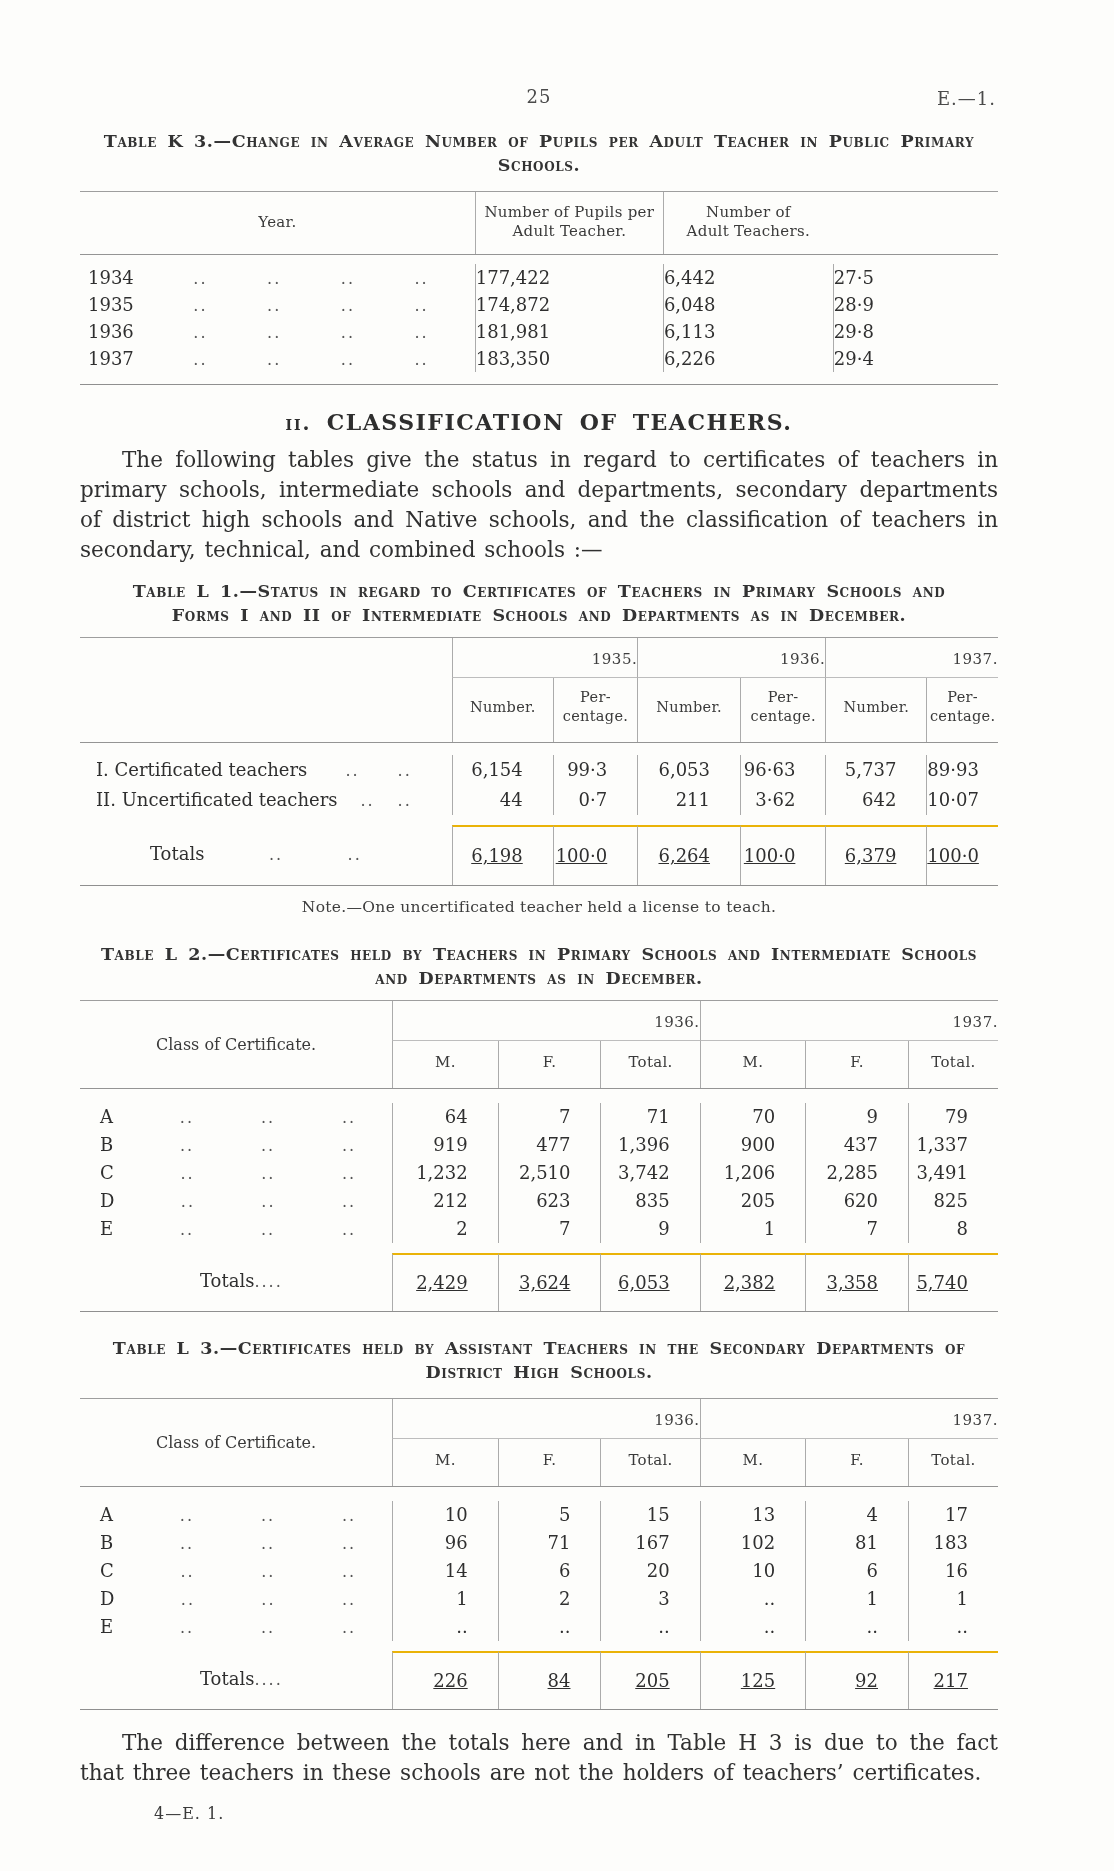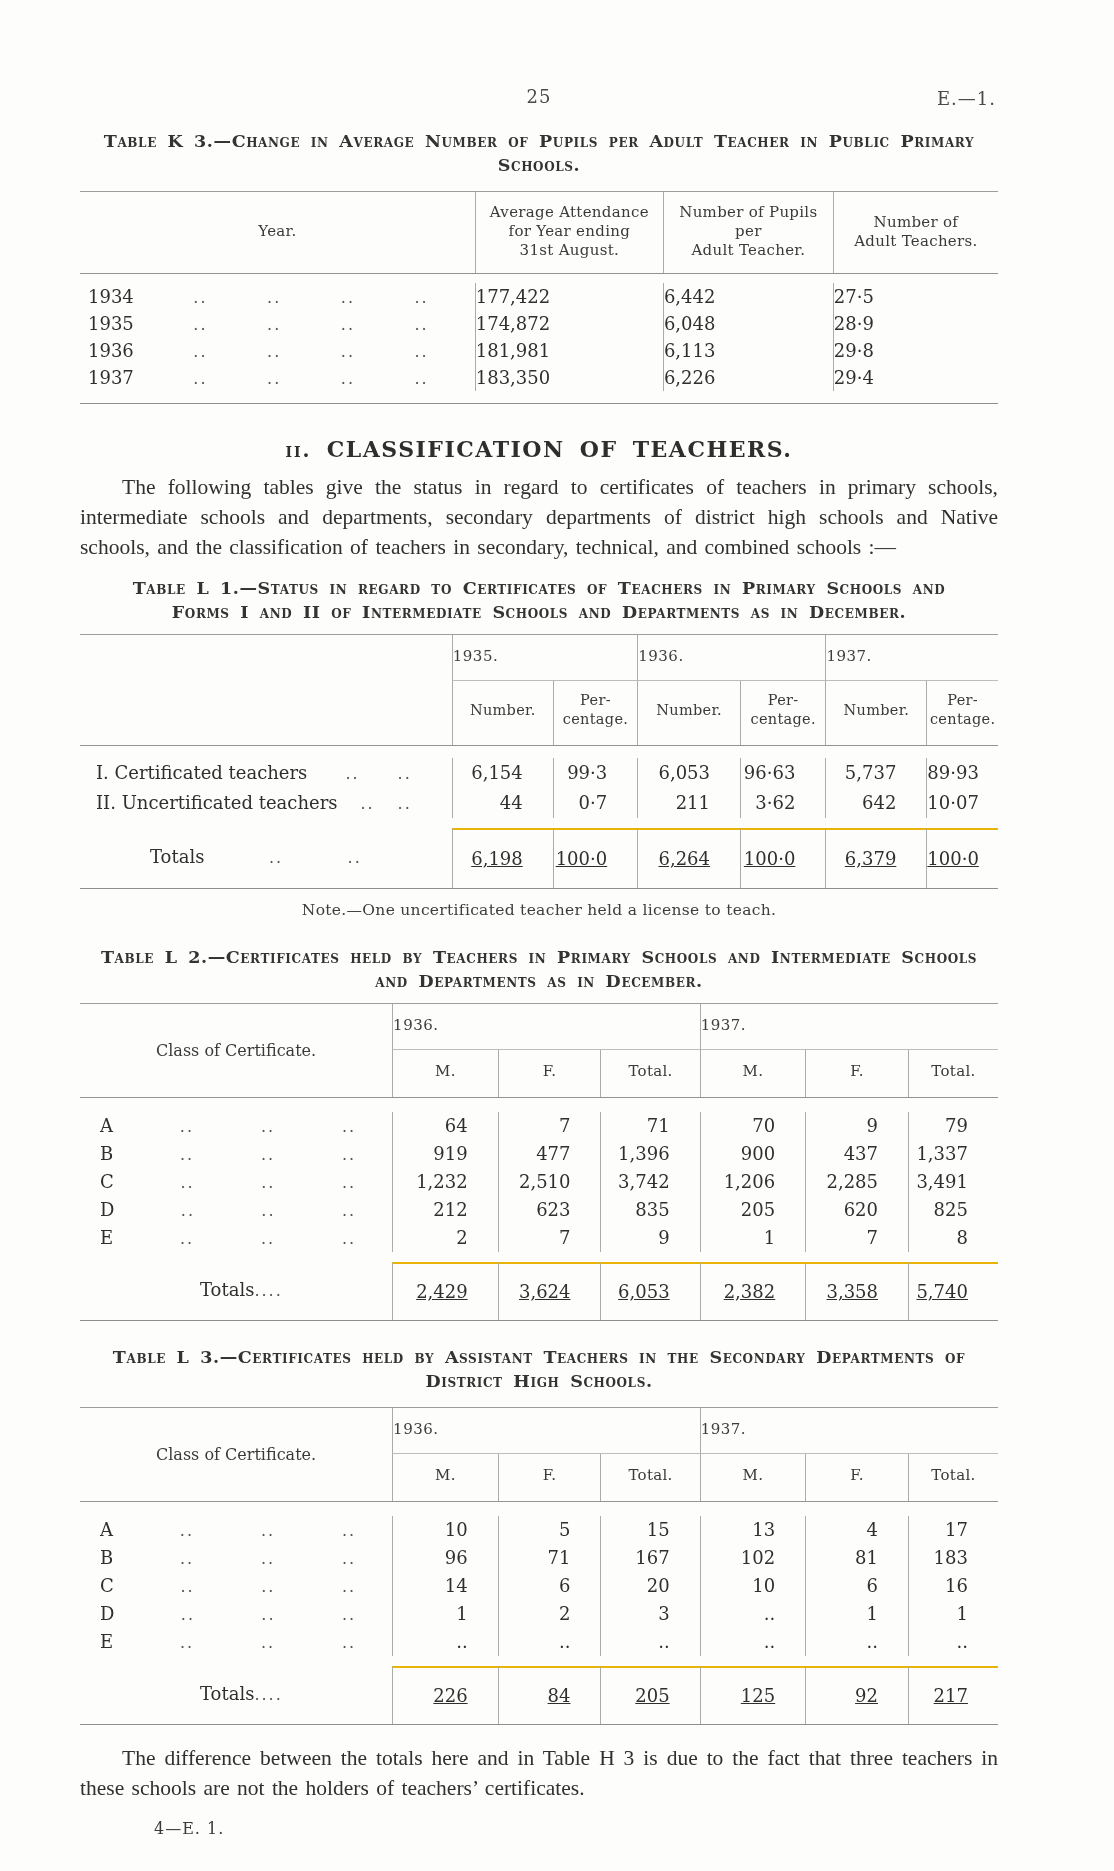--- a/index.html
+++ b/index.html
@@ -9,38 +9,38 @@
     font-family:"DejaVu Serif","Liberation Serif",serif;
   }
   .content{padding:86px 116px 0 80px;}
   
   .page-num{text-align:center;font-size:18px;color:#4a4a4a;letter-spacing:1px;}
   .doc-ref{position:absolute;top:88px;right:118px;font-size:18px;color:#4a4a4a;letter-spacing:1px;}
   
   .tbl-title{margin:22px 0 0;text-align:center;font-variant:small-caps;font-weight:600;
     font-size:17.5px;line-height:24px;letter-spacing:.6px;word-spacing:4px;color:#333;}
   
-  .sec-head{margin:32px 0 0;text-align:center;font-size:22px;font-weight:600;
+  .sec-head{margin:24px 0 0;text-align:center;font-size:22px;font-weight:600;
     letter-spacing:1.5px;word-spacing:6px;color:#2e2e2e;}
   .sec-head .sec-no{font-variant:small-caps;font-size:20px;letter-spacing:2px;}
   .para{margin:10px 0 0;font-size:21.5px;line-height:30px;text-align:justify;
-    text-indent:42px;color:#303030;word-spacing:2px;font-family:Liberation Serif, serif;}
+    text-indent:42px;color:#303030;word-spacing:2px;}
   
   .tbl{border-top:1px solid #9e9e9e;border-bottom:1px solid #8f8f8f;}
   .grid{display:grid;}
   .k3-grid{grid-template-columns:43% 20.5% 18.5% 18%;}
   .l1-grid{grid-template-columns:40.5% 11% 9.2% 11.2% 9.3% 11% 7.8%;}
   .l23-grid{grid-template-columns:34% 11.5% 11.2% 10.8% 11.5% 11.2% 9.8%;}
   .thead{border-bottom:1px solid #949494;}
   .hcell{font-size:15px;text-align:center;color:#3a3a3a;letter-spacing:.3px;
     display:flex;align-items:center;justify-content:center;line-height:19px;}
   .pre{white-space:pre-line;}
   .vl{border-left:1px solid #ababab;}
-  .ycell{font-size:15px;text-align:left;color:#3e3e3e;letter-spacing:.5px;
-    border-bottom:1px solid #bdbdbd;padding:12px 0 15px;}
+  .ycell{font-size:15px;text-align:right;color:#3e3e3e;letter-spacing:.5px;
+    border-bottom:1px solid #bdbdbd;padding:12px 0 9px;}
   .span2{grid-column:span 2;}
   .span3{grid-column:span 3;}
   .hlabel{grid-row:1/3;grid-column:1;display:flex;align-items:center;justify-content:center;
     font-size:16px;color:#3a3a3a;}
   .cell{font-size:18px;color:#2f2f2f;}
   .num{text-align:right;padding-right:30px;}
   .cnum{text-align:left;}
   .lbl{display:flex;justify-content:space-between;align-items:baseline;}
   .ld{color:#555;letter-spacing:2px;font-size:16px;}
   .tl{border-top:2px solid #eab308;text-decoration:underline;}
@@ -75,23 +75,20 @@
   <div class="content">
     <div class="page-num">25</div>
 
     <div class="tbl-title">
       <div>Table K 3.—Change in Average Number of Pupils per Adult Teacher in Public Primary</div>
       <div>Schools.</div>
     </div>
     <div class="tbl k3 mt-md">
       <div class="thead grid k3-grid">
         <div class="hcell">Year.</div>
-        <div class="hcell vl pre">Average Attendance
-for Year ending
-31st August.</div>
         <div class="hcell vl pre">Number of Pupils per
 Adult Teacher.</div>
         <div class="hcell vl pre">Number of
 Adult Teachers.</div>
       </div>
       <div class="tbody">
 
           <div class="trow grid k3-grid">
             <div class="cell lbl year-cell">
               <span>1934</span>

